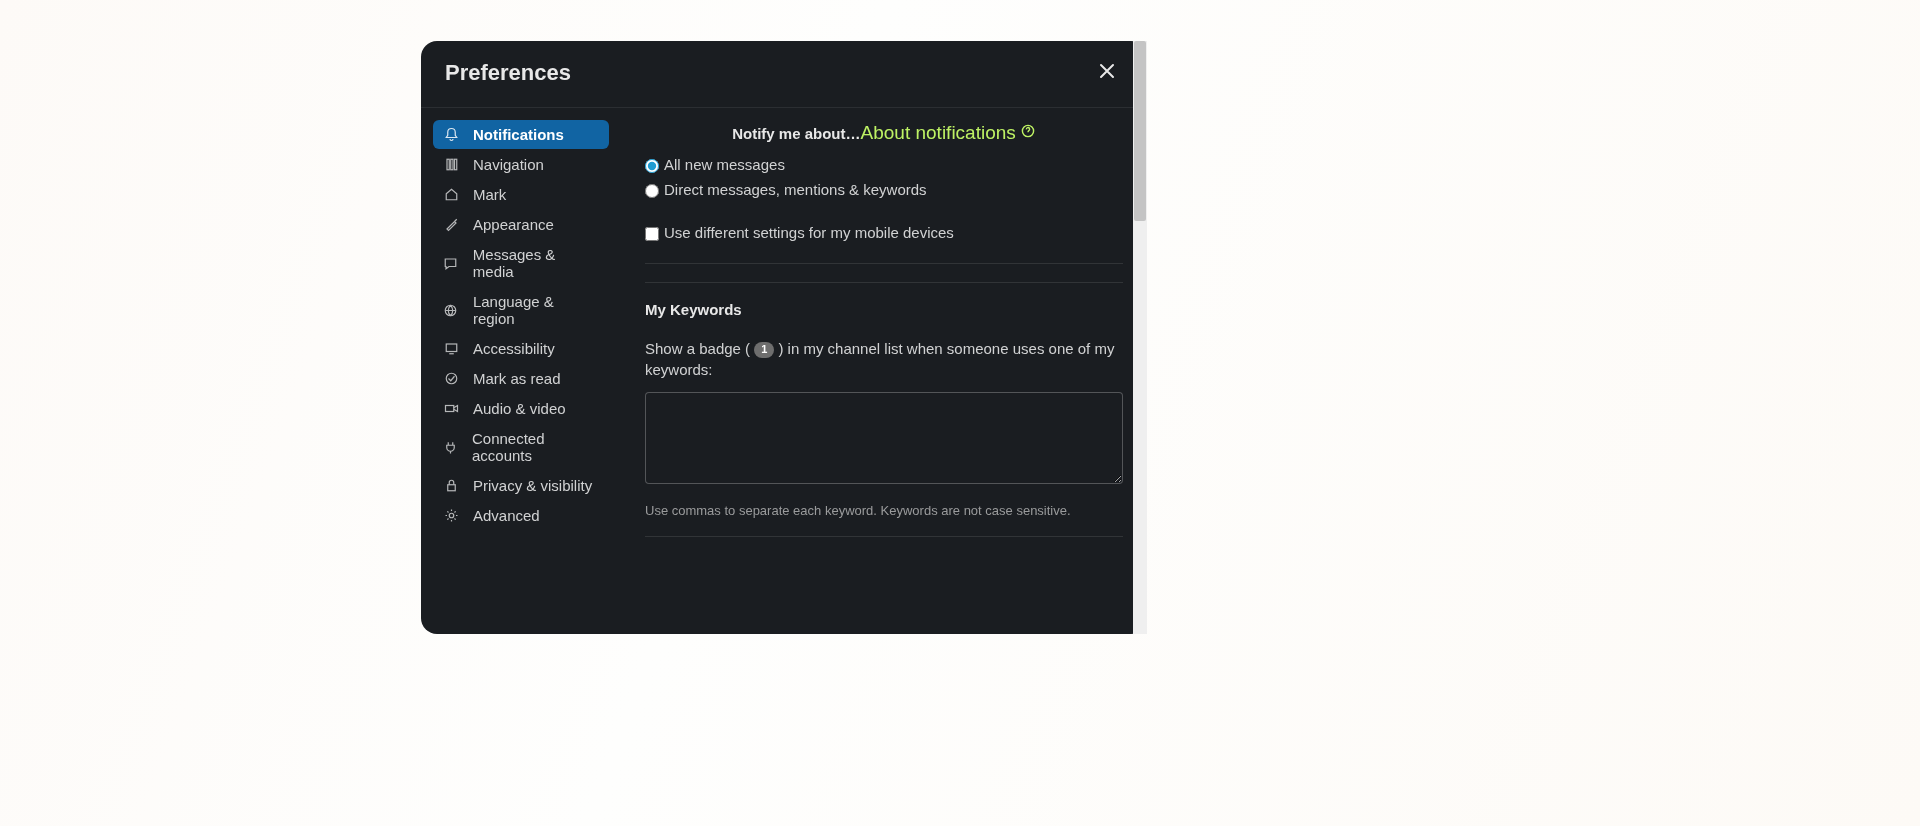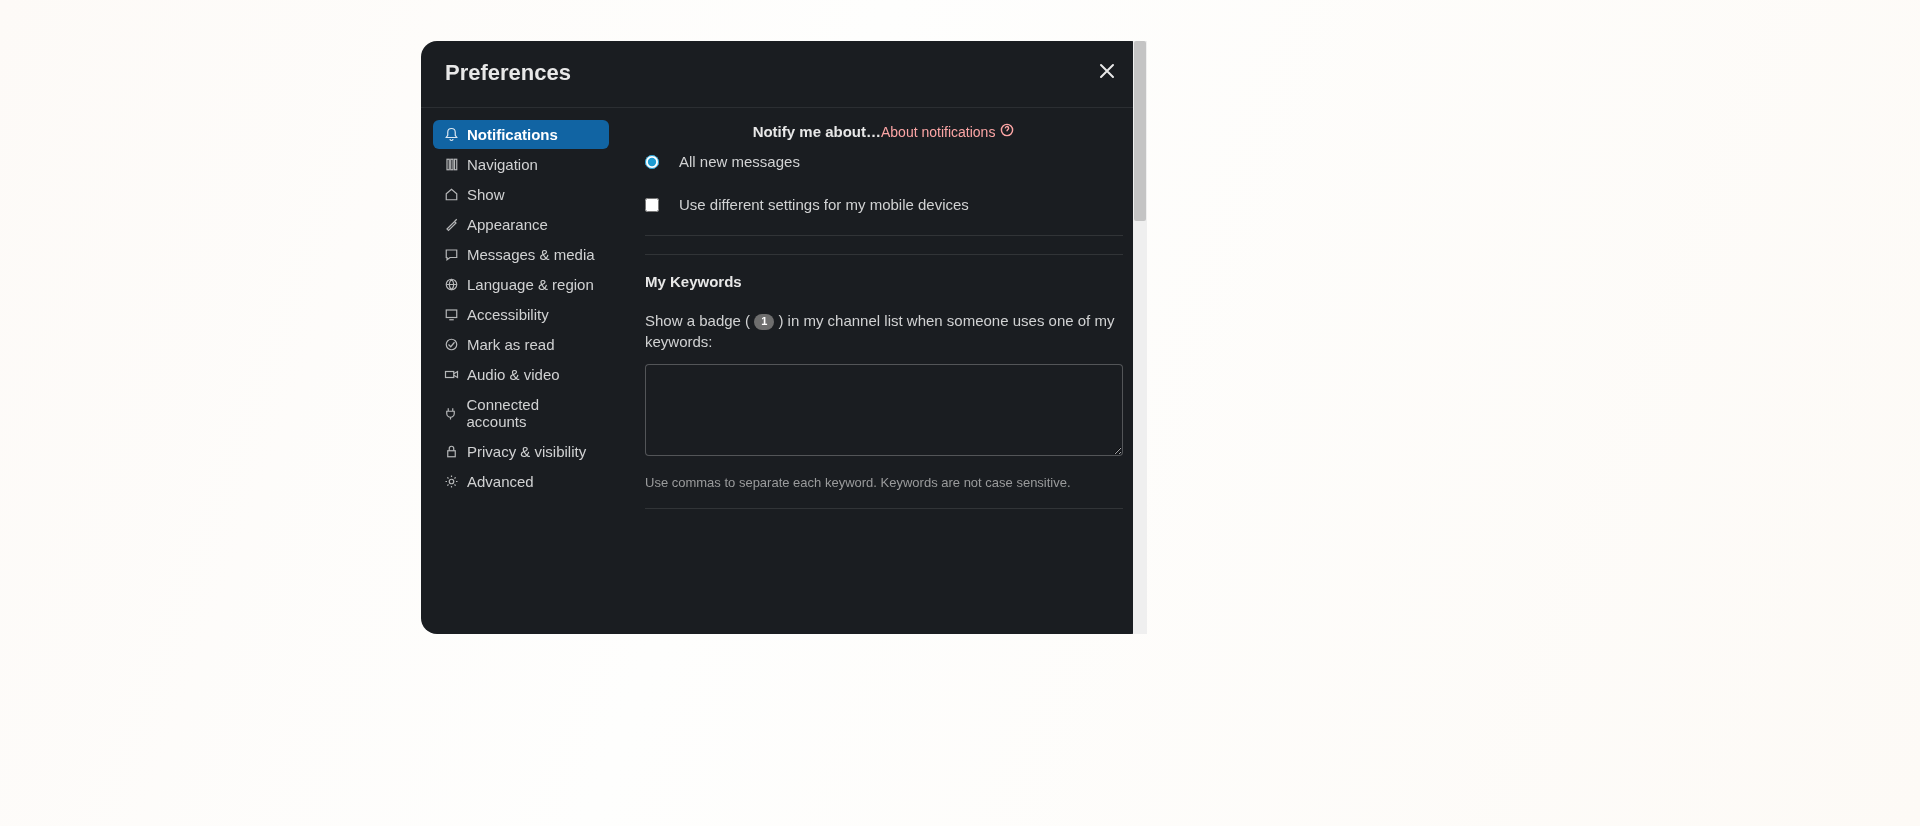--- a/index.html
+++ b/index.html
@@ -56,21 +56,21 @@
     overflow: hidden;
   }
   .sidebar {
     width: 200px;
     padding: 12px 12px 12px 12px;
     flex-shrink: 0;
   }
   .sidebar-item {
     display: flex;
     align-items: center;
-    gap: 8px;
+    gap: 14px;
     padding: 6px 10px;
     border-radius: 6px;
     cursor: pointer;
     color: #d1d2d3;
     font-size: 15px;
     margin-bottom: 1px;
   }
   .sidebar-item.active {
     background: #1164a3;
     color: #fff;
@@ -96,32 +96,32 @@
     justify-content: center;
     align-items: center;
     margin-bottom: 8px;
   }
   .section-title {
     font-weight: 700;
     color: #e8e8e8;
     font-size: 15px;
   }
   .about-link {
-    color: #fca5a5;
+    color: #bef264;
     text-decoration: none;
-    font-size: 14px;
+    font-size: 19px;
     display: flex;
     align-items: center;
     gap: 4px;
   }
   .about-link svg { width: 16px; height: 16px; stroke: currentColor; fill: none; stroke-width: 1.8; }
   .radio-row, .check-row {
     display: flex;
-    align-items: center;
-    gap: 20px;
+    align-items: flex-end;
+    gap: 5px;
     padding: 4px 0;
     color: #d1d2d3;
   }
   .radio-row input[type=radio] { width: 14px; height: 14px; accent-color: #1d9bd1; cursor: pointer; }
   .check-row input[type=checkbox] { width: 14px; height: 14px; accent-color: #1d9bd1; cursor: pointer; }
   .divider { border: none; border-top: 1px solid rgba(255,255,255,0.1); margin: 18px 0; }
   .keywords-desc {
     color: #d1d2d3;
     font-size: 15px;
     margin-top: 20px;
@@ -214,21 +214,21 @@
             </svg>
           </span>
         <span>Navigation</span>
       </div>
       <div class="sidebar-item">
         <span class="icon">
             <svg viewBox="0 0 20 20">
               <path d="M3 9 L10 3 L17 9 V17 H3 Z"></path>
             </svg>
           </span>
-        <span>Show</span>
+        <span>Mark</span>
       </div>
       <div class="sidebar-item">
         <span class="icon">
             <svg viewBox="0 0 20 20">
               <path d="M4 16 L14 6 L16 8 L6 18 Z M14 6 L17 3"></path>
             </svg>
           </span>
         <span>Appearance</span>
       </div>
       <div class="sidebar-item">
@@ -312,20 +312,24 @@
                 <circle cx="10" cy="10" r="7"></circle>
                 <path d="M8 8 a2 2 0 1 1 3 1.5 c-1 .7 -1 1.5 -1 2 M10 14.5 v.01"></path>
               </svg></span>
         </a>
       </div>
 
       <label class="radio-row">
         <input type="radio" name="notify" checked="" style="">
         <span>All new messages</span>
       </label>
+      <label class="radio-row">
+        <input type="radio" name="notify" style="">
+        <span>Direct messages, mentions &amp; keywords</span>
+      </label>
 
       <div style="height:18px"></div>
       <label class="check-row">
         <input type="checkbox" style="">
         <span>Use different settings for my mobile devices</span>
       </label>
 
       <hr class="divider">
 
 

